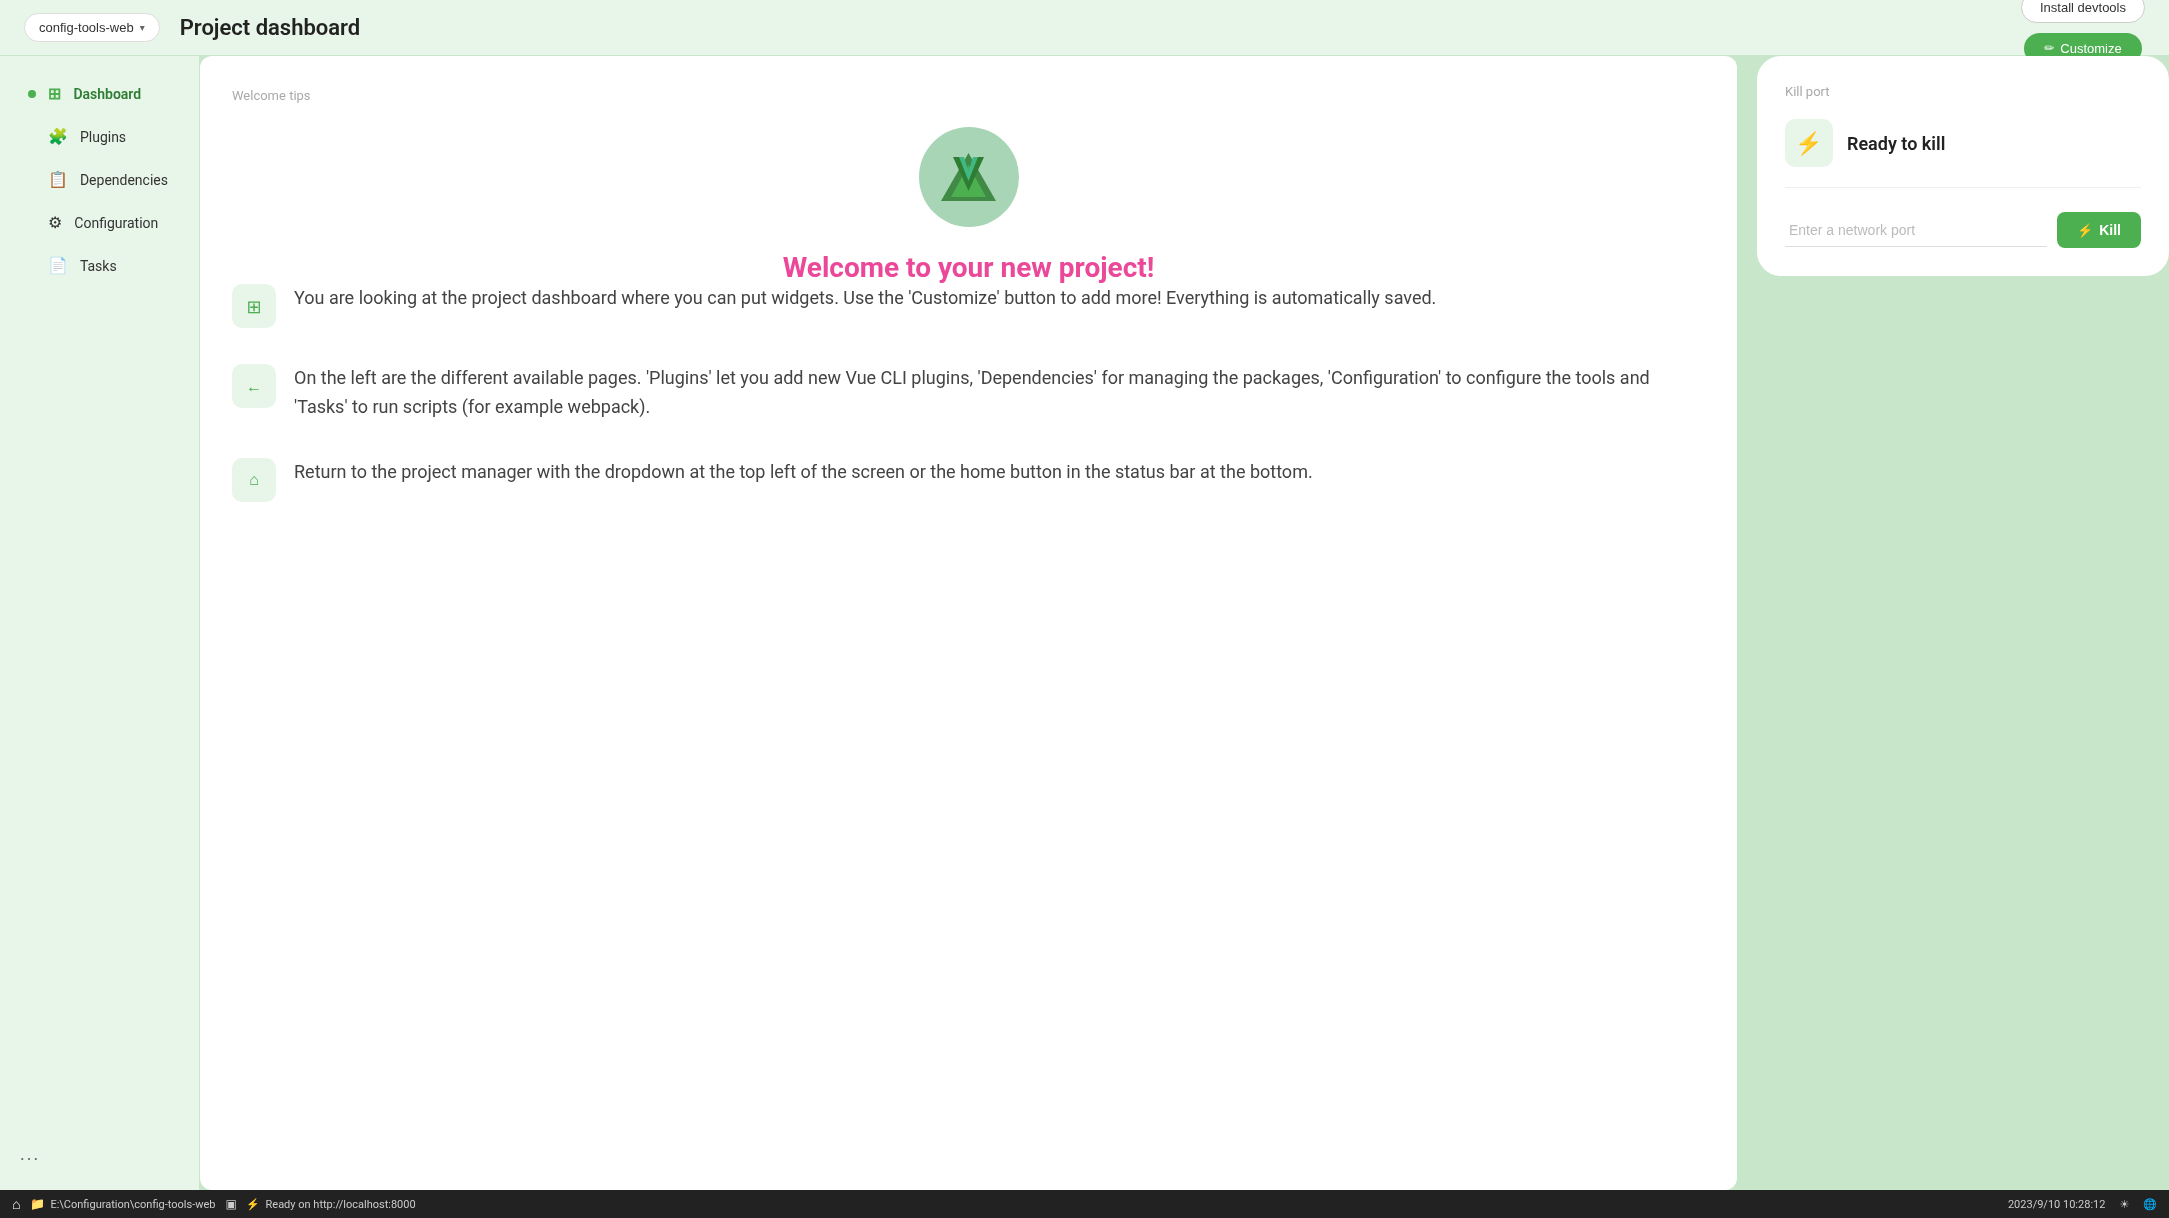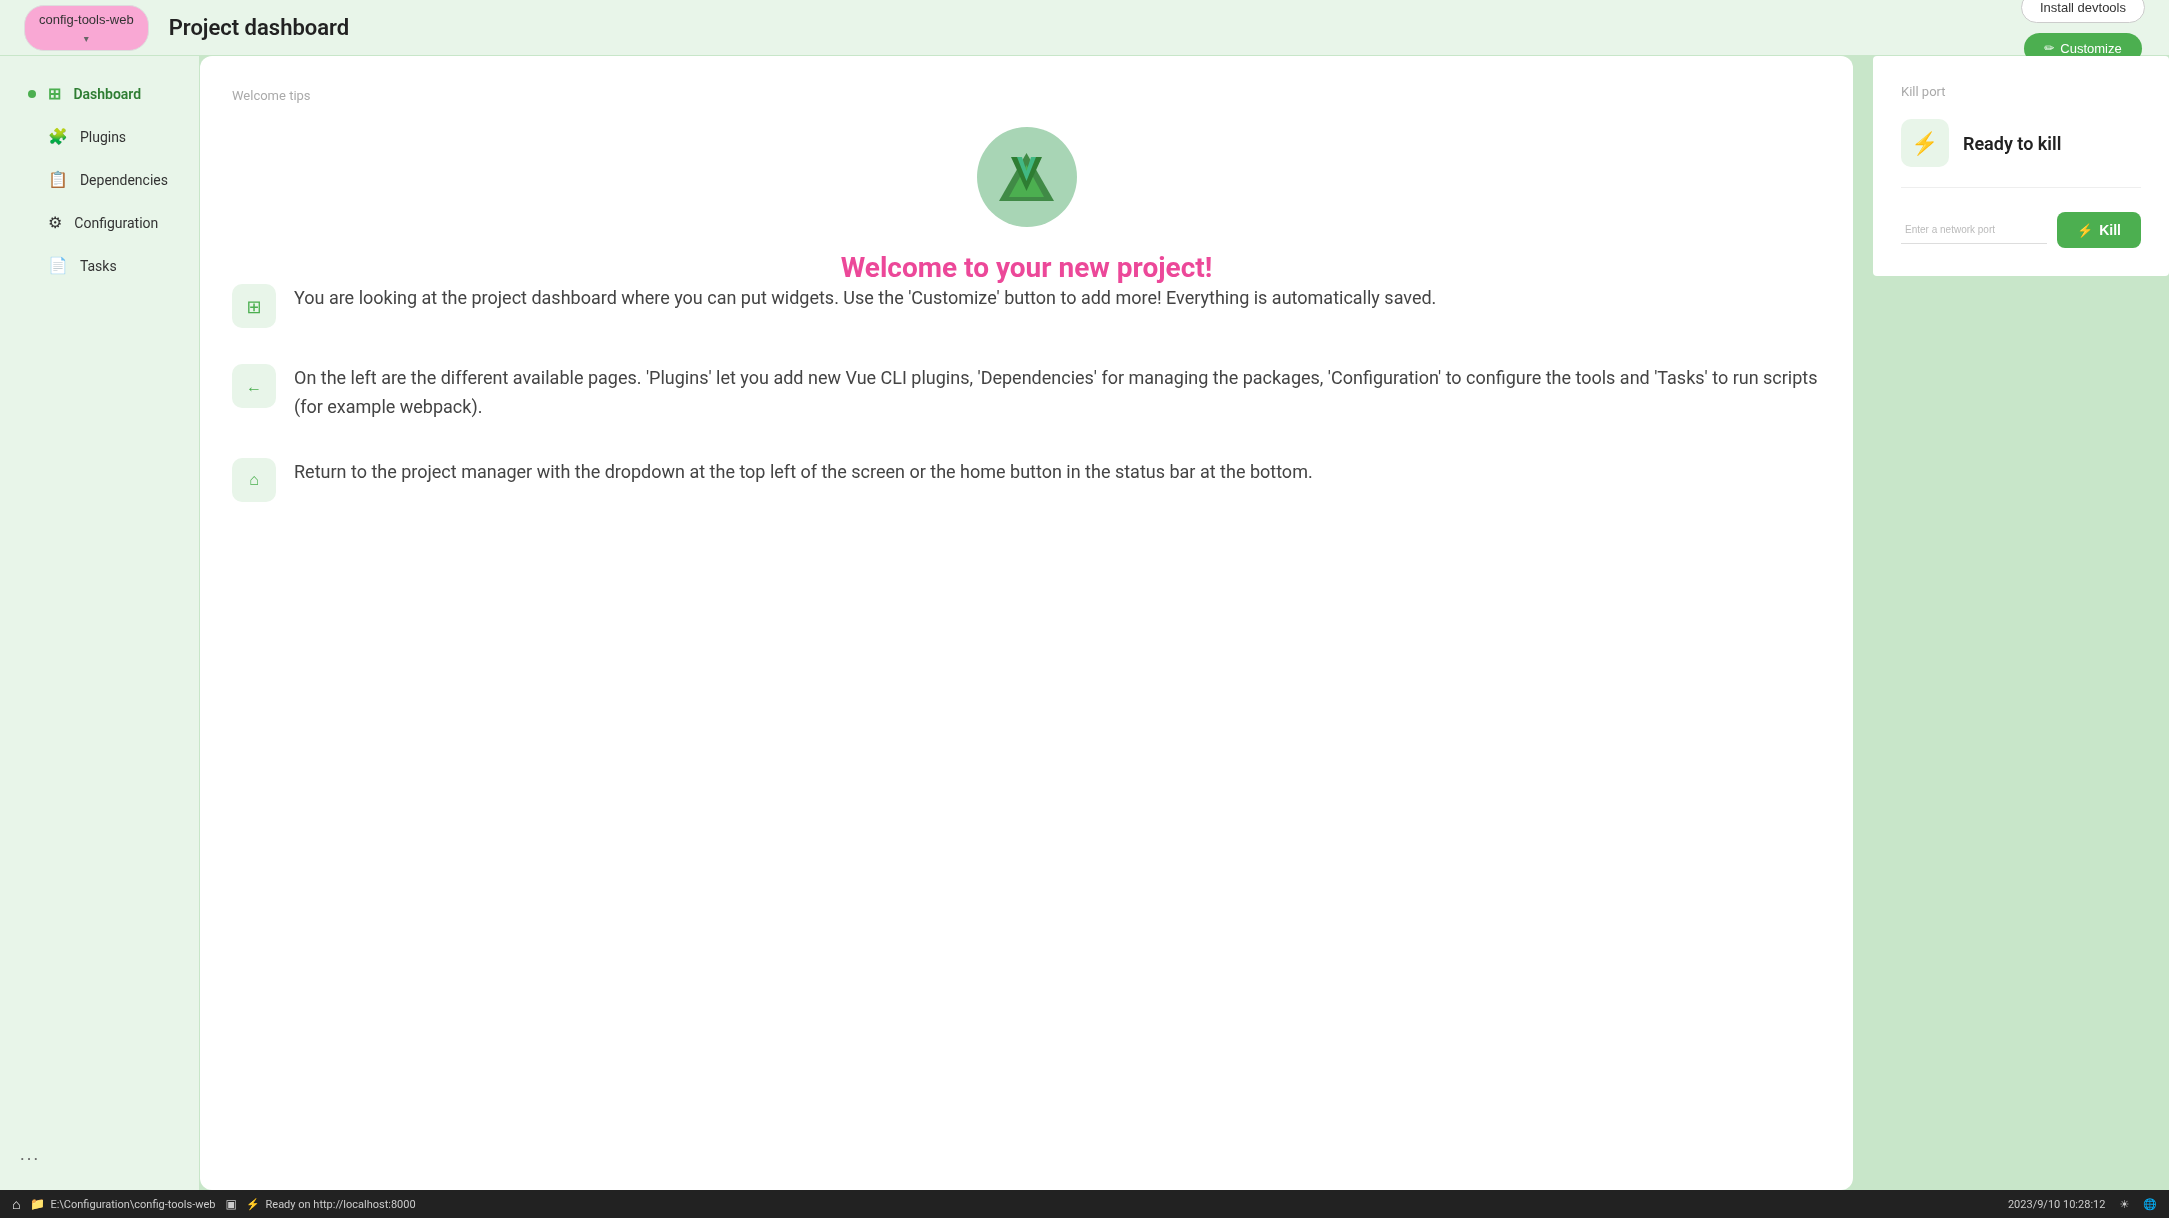--- a/index.html
+++ b/index.html
@@ -14,28 +14,27 @@
       padding: 0 24px;
       height: 56px;
       border-bottom: 1px solid #c8e6c9;
       flex-shrink: 0;
     }
     .topbar-left { display: flex; align-items: center; gap: 12px; }
     .project-dropdown {
       display: flex;
       align-items: center;
       gap: 6px;
-      background: #f9a8d4;
+      background: #ffffff;
       border: 1px solid #ddd;
       border-radius: 20px;
       padding: 6px 14px;
       font-size: 13px;
       cursor: pointer;
       color: #333;
-      flex-direction: column;
     }
     .project-dropdown .chevron { font-size: 10px; color: #666; }
     .topbar-title {
       font-size: 22px;
       font-weight: 600;
       color: #222;
       margin-left: 8px;
     }
     .topbar-right { display: flex; align-items: center; gap: 10px; flex-direction: column; }
     .btn-install {
@@ -166,23 +165,23 @@
     }
     .tip-text {
       font-size: 18px;
       color: #444;
       line-height: 1.6;
     }
 
     
     .kill-port-card {
       background: white;
-      border-radius: 4px;
+      border-radius: 24px;
       padding: 28px;
-      width: 296px;
+      width: 412px;
       flex-shrink: 0;
       align-self: flex-start;
     }
     .kill-port-label {
       font-size: 13px;
       color: #aaa;
       margin-bottom: 20px;
     }
     .kill-status {
       display: flex;
@@ -210,21 +209,21 @@
     .kill-input-row {
       display: flex;
       gap: 10px;
       align-items: center;
     }
     .kill-input {
       flex: 1;
       border: none;
       border-bottom: 1px solid #ddd;
       padding: 8px 4px;
-      font-size: 10px;
+      font-size: 14px;
       color: #aaa;
       outline: none;
       background: transparent;
     }
     .kill-input::placeholder { color: #bbb; }
     .btn-kill {
       background: #4caf50;
       border: none;
       border-radius: 8px;
       padding: 10px 20px;

